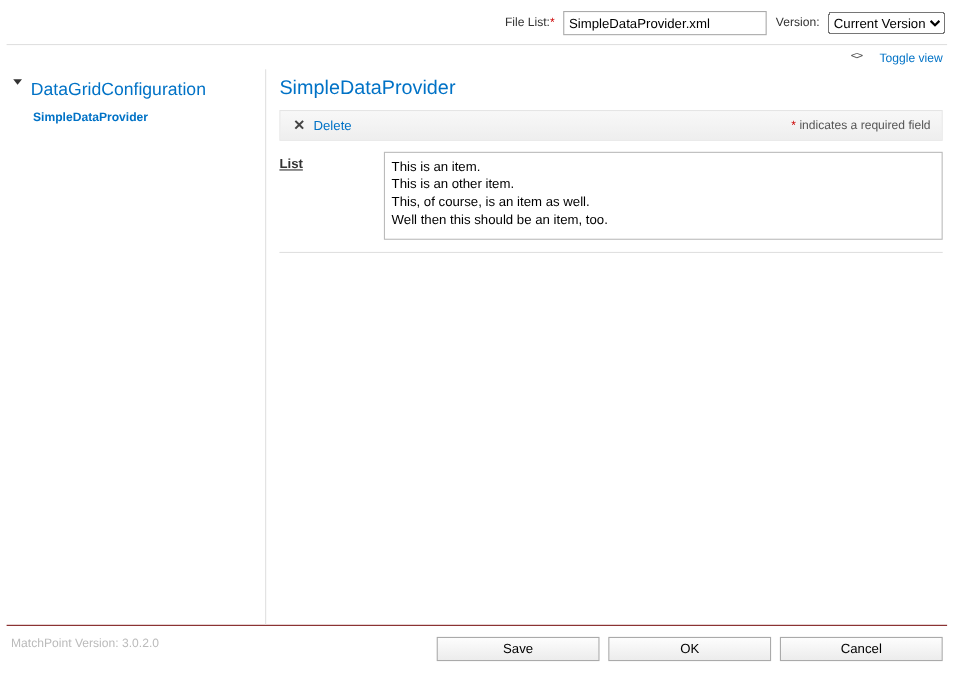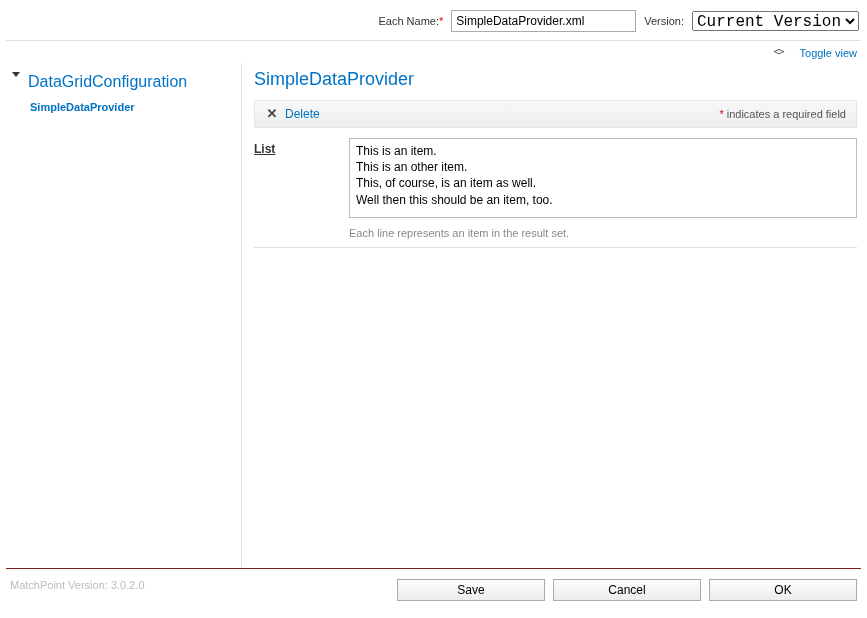--- a/index.html
+++ b/index.html
@@ -22,23 +22,22 @@
 .header-bar label { font-size: 11px; }
 .req-star { color: #c00; }
 .filename-input {
   width: 175px;
   height: 18px;
   border: 1px solid #aaa;
   padding: 1px 4px;
   font-size: 12px;
 }
 .version-select {
-  font-size: 16px;
+  font-size: 12px;
   height: 20px;
-  font-family: Liberation Mono, monospace;
 }
 .divider {
   border-top: 1px solid #e0e0e0;
   margin: 0 6px;
 }
 .toggle-row {
   display: flex;
   justify-content: flex-end;
   align-items: center;
   padding: 6px 10px 4px 10px;
@@ -181,21 +180,21 @@
   border: 1px solid #aaa;
   border-radius: 0;
   cursor: pointer;
 }
 </style>
 </head>
 <body>
 
 <div class="header-bar">
   <label>
-    <span>Each Name:</span><span class="req-star">*</span>
+    <span>File List:</span><span class="req-star">*</span>
   </label>
   <input type="text" class="filename-input" value="SimpleDataProvider.xml" style="">
   <label>Version:</label>
   <select class="version-select">
     <option>Current Version</option>
   </select>
 </div>
 
 <div class="divider"></div>
 
@@ -227,26 +226,25 @@
       </div>
     </div>
 
     <div class="form-row">
       <div class="form-label-cell">List</div>
       <div class="form-field-cell">
         <textarea class="list-textarea" style="">This is an item.
 This is an other item.
 This, of course, is an item as well.
 Well then this should be an item, too.</textarea>
-        <div class="field-hint">Each line represents an item in the result set.</div>
       </div>
     </div>
   </div>
 </div>
 
 <div class="footer">
   <div class="footer-left">MatchPoint Version: 3.0.2.0</div>
   <div class="footer-right">
     <button>Save</button>
+    <button>OK</button>
     <button>Cancel</button>
-    <button>OK</button>
   </div>
 </div>
 
 </body></html>

